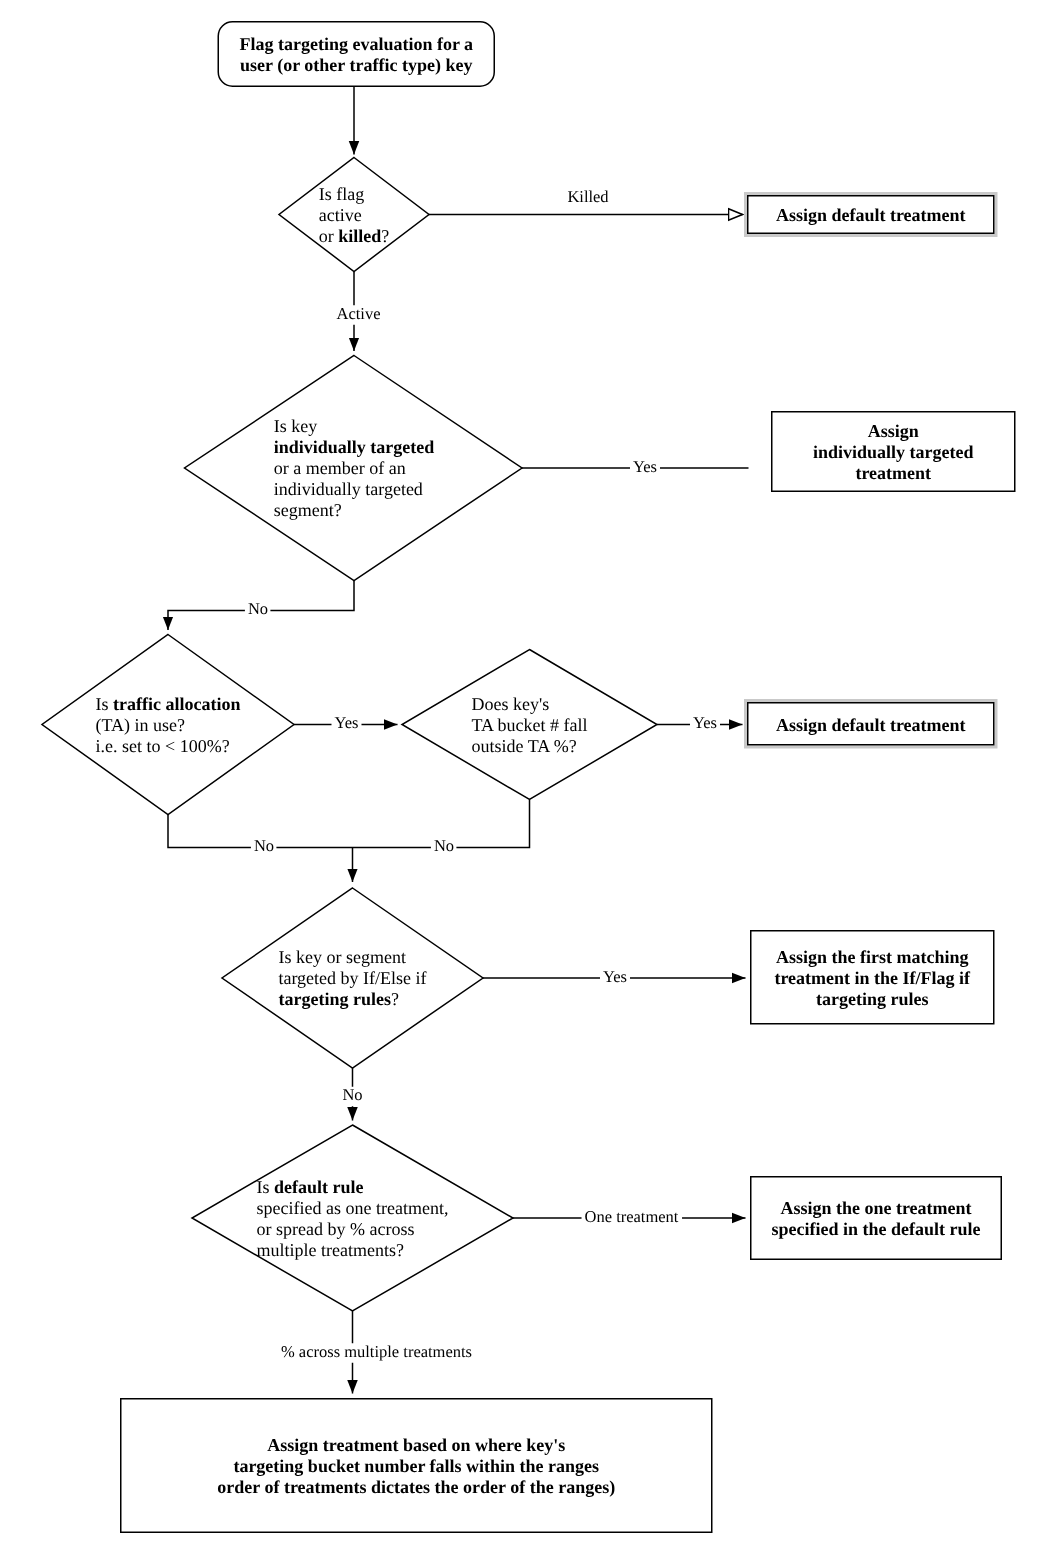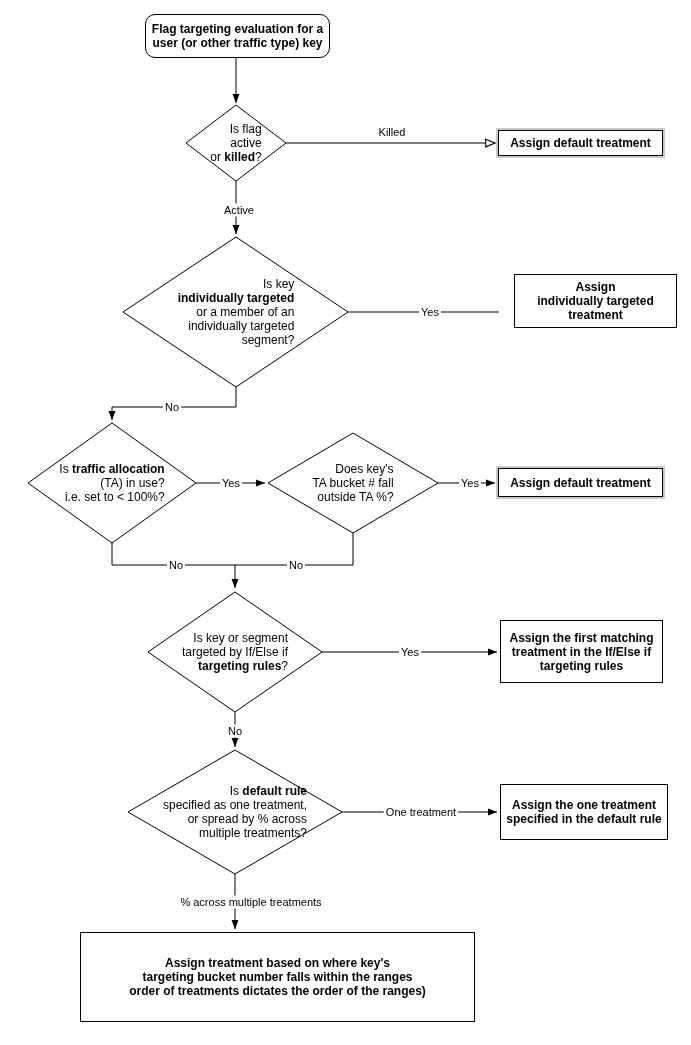--- a/index.html
+++ b/index.html
@@ -1,40 +1,40 @@
 <!DOCTYPE html>
 <html><head>
 <meta charset="utf-8">
 <style>
   html,body{margin:0;padding:0;background:#ffffff;}
   #canvas{
     position:relative;
     width:691px;height:1045px;
     background:#ffffff;
-    font-family:Liberation Sans, sans-serif;
+    font-family:Liberation Serif, serif;
     color:#000;
     overflow:hidden;
   }
   #wires{position:absolute;left:0;top:0;z-index:0;}
   .node{
     position:absolute;
     background:#ffffff;
     border:1px solid #000;
     display:flex;align-items:center;justify-content:center;
     text-align:center;
     font-size:12px;line-height:14px;
     z-index:1;
     box-sizing:border-box;
   }
   .rounded{border-radius:10px;}
   .shadowed{box-shadow:0 0 0 2px #c9c9c9;}
   .dtext{
     position:absolute;
     transform:translate(-50%,-50%);
-    text-align:right;
+    text-align:left;
     font-size:12px;line-height:14px;
     z-index:1;
     white-space:nowrap;
   }
   .elabel{
     position:absolute;
     transform:translate(-50%,-50%);
     background:#ffffff;
     font-size:11px;line-height:13px;
     padding:0 2px;
@@ -103,21 +103,21 @@
 
   <div class="node shadowed" style="left:498px;top:468px;width:165px;height:29px;">
     <div>
         <div><span class="b">Assign default treatment</span></div>
       </div>
   </div>
 
   <div class="node" style="left:500px;top:620px;width:163px;height:63px;">
     <div>
         <div><span class="b">Assign the first matching</span></div>
-        <div><span class="b">treatment in the If/Else if</span></div>
+        <div><span class="b">treatment in the If/Flag if</span></div>
         <div><span class="b">targeting rules</span></div>
       </div>
   </div>
 
   <div class="node" style="left:500px;top:784px;width:168px;height:56px;">
     <div>
         <div><span class="b">Assign the one treatment</span></div>
         <div><span class="b">specified in the default rule</span></div>
       </div>
   </div>

